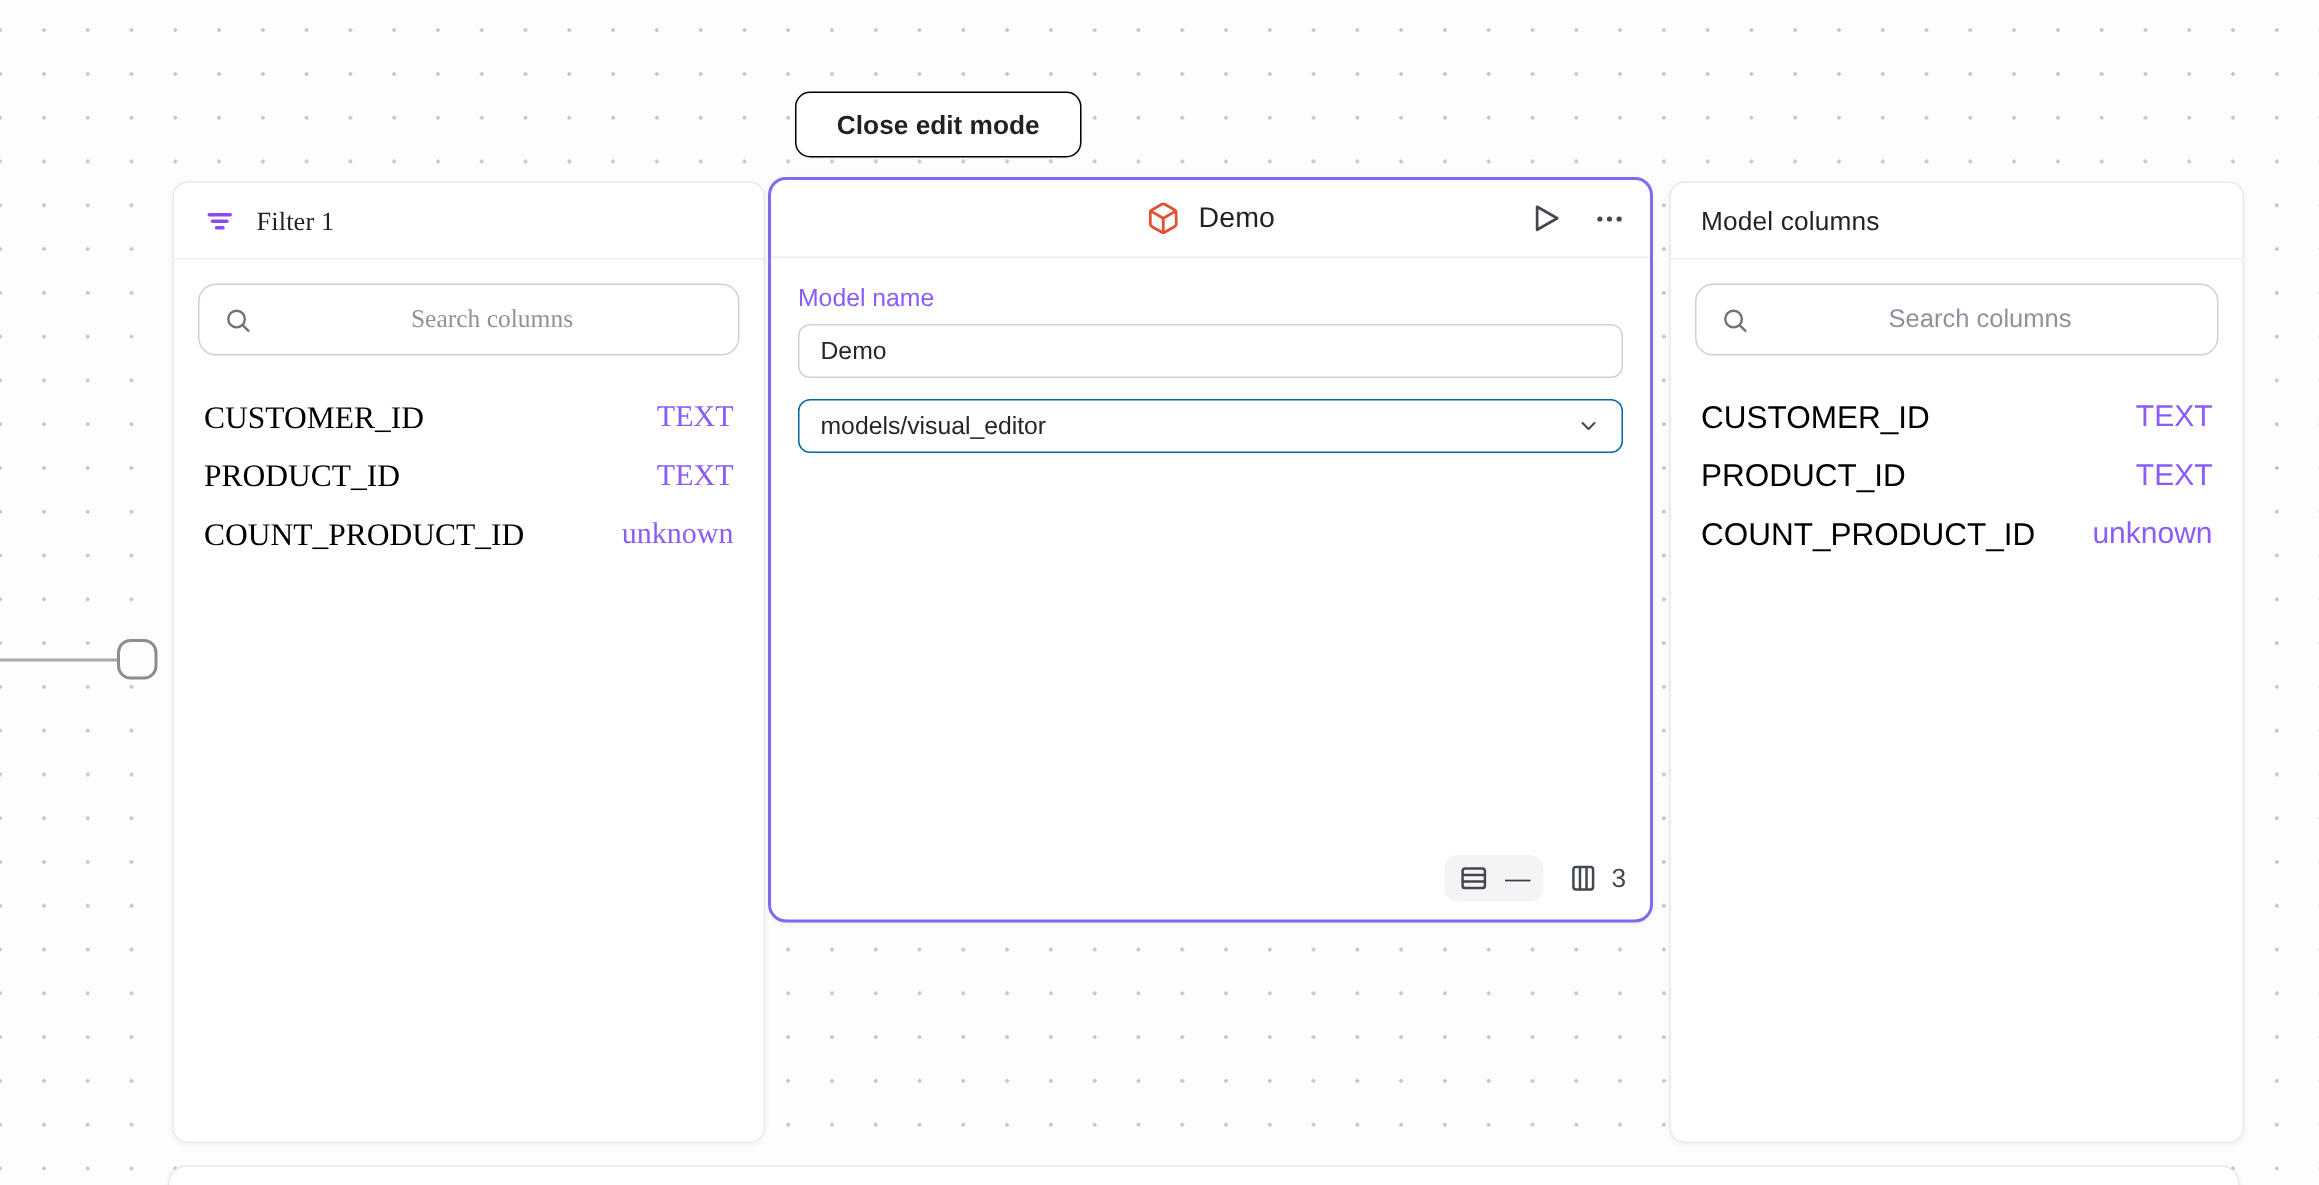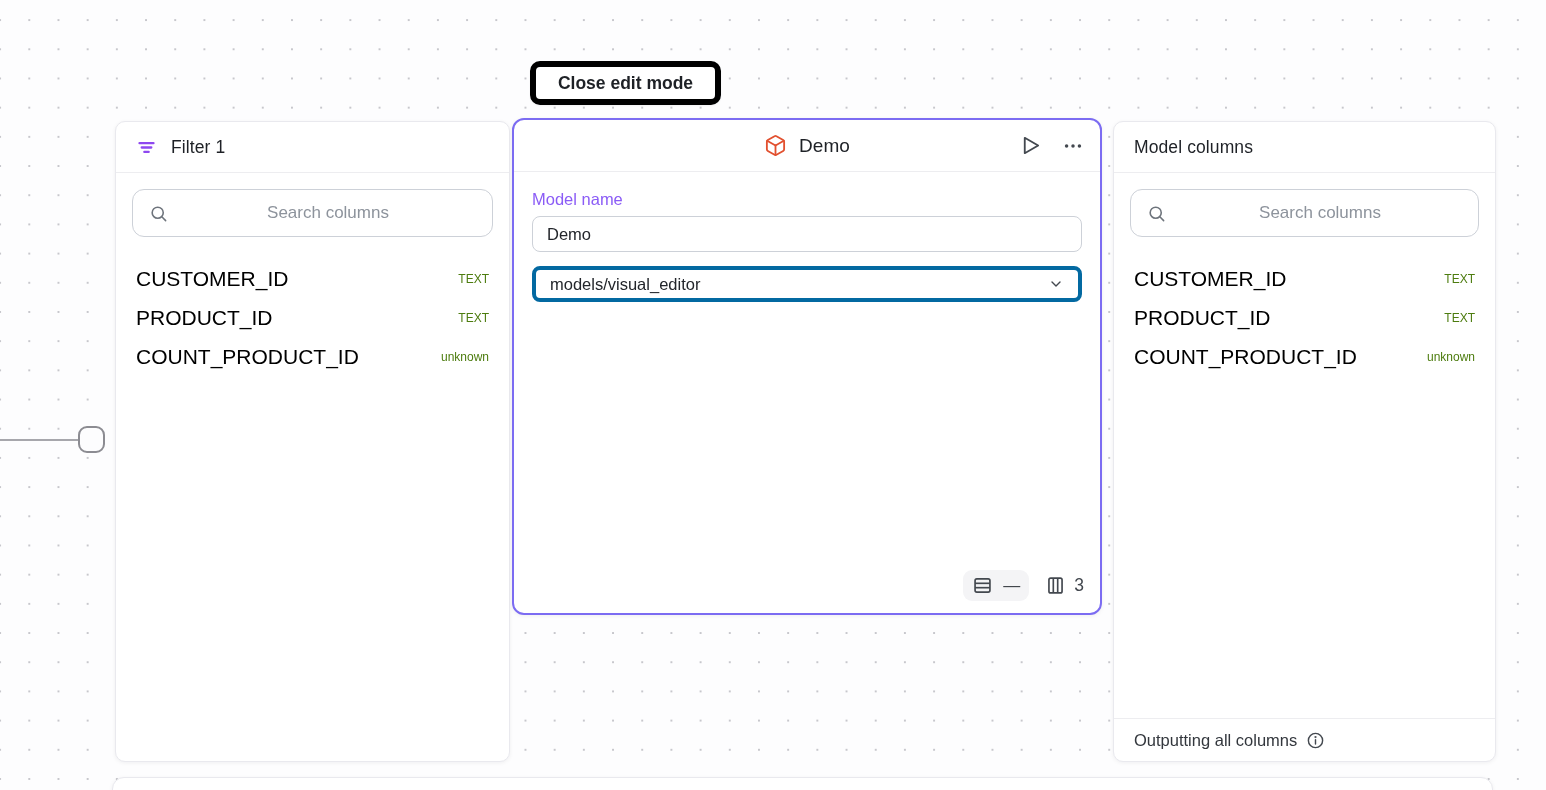--- a/index.html
+++ b/index.html
@@ -48,37 +48,37 @@
   }
   .search-box input::placeholder { color:#8d939c; }
   .col-list { padding:6px 20px; }
   .col-row {
     height:39px;
     display:flex;
     align-items:center;
     justify-content:space-between;
   }
   .col-name { font-size:21px; color:#000000; }
-  .col-type { font-size:12px; color:#4d7c0f; }
+  .col-type { font-size:20px; color:#8b5cf6; }
 
   
   .close-btn {
     position:absolute; left:530px; top:61px;
     width:191px; height:44px;
     background:#fff;
-    border:6px solid #000000;
+    border:1px solid #000000;
     border-radius:10px;
     font-family:inherit;
     font-size:17.5px; font-weight:700; color:#1e2126;
     cursor:pointer;
     box-shadow:0 1px 2px rgba(20,20,40,0.05);
   }
 
   
-  #filter-panel { left:115px; top:121px; width:395px; height:641px; }
+  #filter-panel { left:115px; top:121px; width:395px; height:641px;font-family:Liberation Serif, serif; }
 
   
   #model-panel {
     left:512px; top:118px; width:590px; height:497px;
     border:2.5px solid #7c6cf2;
     border-radius:12px;
   }
   #model-panel .panel-header { position:relative; justify-content:center; gap:12px; height:52px; }
   #model-panel .panel-title { font-size:19px; }
   .header-actions {
@@ -90,21 +90,21 @@
   .text-input {
     width:100%; height:36px;
     border:1px solid #cdd1d8; border-radius:8px;
     padding:0 14px;
     font-family:inherit; font-size:16.5px; color:#23262b;
     outline:none; background:#fff;
   }
   .field-gap { height:14px; }
   .select-input {
     width:100%; height:36px;
-    border:4px solid #0369a1; border-radius:8px;
+    border:1px solid #0369a1; border-radius:8px;
     padding:0 14px;
     display:flex; align-items:center; justify-content:space-between;
     font-size:16.5px; font-weight:500; color:#23262b;
     cursor:pointer; background:#fff;
   }
   .model-footer {
     position:absolute; right:16px; bottom:12px;
     display:flex; align-items:center; gap:16px;
   }
   .rows-pill {
@@ -273,25 +273,15 @@
     </div>
     <div class="col-row">
       <span class="col-name">PRODUCT_ID</span>
       <span class="col-type">TEXT</span>
     </div>
     <div class="col-row">
       <span class="col-name">COUNT_PRODUCT_ID</span>
       <span class="col-type">unknown</span>
     </div>
   </div>
-  <div class="output-footer">
-    <span>Outputting all columns</span>
-    <span style="cursor:pointer;">
-      <svg width="19" height="19" viewBox="0 0 24 24" fill="none" stroke="#43484f" stroke-width="1.8" stroke-linecap="round">
-        <circle cx="12" cy="12" r="9"></circle>
-        <line x1="12" y1="11" x2="12" y2="16.5"></line>
-        <circle cx="12" cy="7.6" r="0.5" fill="#43484f"></circle>
-      </svg>
-    </span>
-  </div>
 </div>
 
 <div class="bottom-panel"></div>
 
 </body></html>

